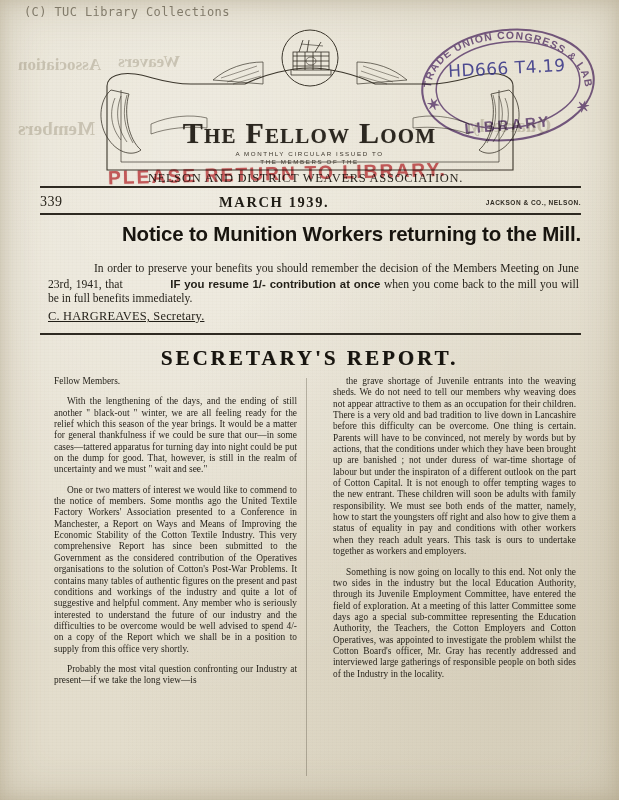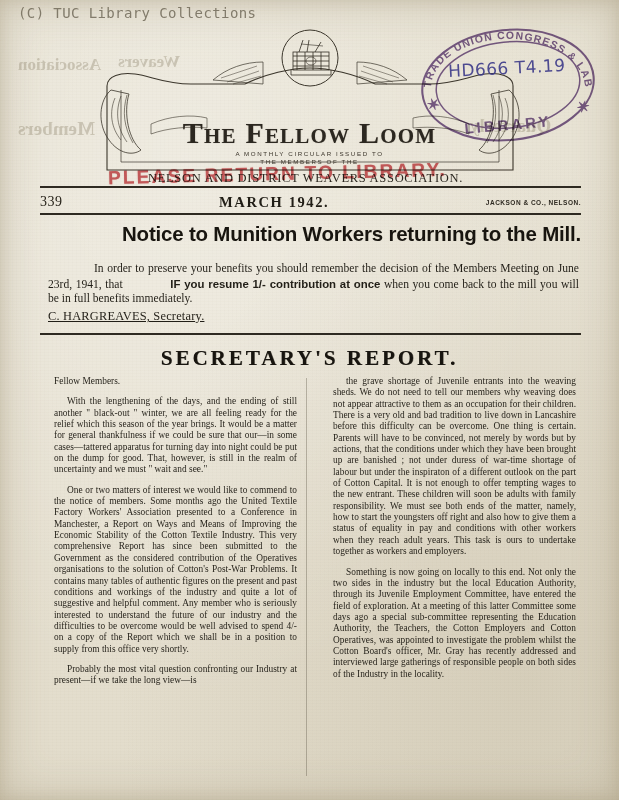--- a/index.html
+++ b/index.html
@@ -23,23 +23,23 @@
     background-image:
       repeating-linear-gradient(0deg, rgba(120,105,75,.055) 0px, rgba(120,105,75,.055) 1px, rgba(0,0,0,0) 1px, rgba(0,0,0,0) 3px),
       repeating-linear-gradient(90deg, rgba(120,105,75,.045) 0px, rgba(120,105,75,.045) 1px, rgba(0,0,0,0) 1px, rgba(0,0,0,0) 4px);
   }
   #edgeshade{
     position:absolute;inset:0;pointer-events:none;
     box-shadow:inset 0 0 46px rgba(120,100,65,.28), inset 0 0 14px rgba(140,120,85,.18);
   }
   
   #watermark{
-    position:absolute;left:18px;top:5px;
+    position:absolute;left:24px;top:5px;
     font-family:"DejaVu Sans Mono",monospace;
-    font-size:14px;letter-spacing:.4px;
+    font-size:12px;letter-spacing:.4px;
     color:#6d6655;opacity:.82;white-space:nowrap;
   }
   
   .ghost{
     position:absolute;pointer-events:none;
     transform:scaleX(-1);
     color:#8e8codd;
     color:rgba(120,108,84,.30);
     font-family:"Liberation Serif",serif;
     white-space:nowrap;
@@ -225,21 +225,21 @@
   <div id="shelfmark">HD666 T4.19</div>
 
   <div id="red-stamp">PLEASE RETURN TO LIBRARY.</div>
 
   <div class="rule" style="top:186px;height:2px;"></div>
   <div class="rule" style="top:213px;height:2px;"></div>
   <div class="rule" style="top:333px;height:2px;"></div>
 
   <div id="issue">
     <div id="issue-no">339</div>
-    <div id="issue-date">MARCH 1942.</div>
+    <div id="issue-date">MARCH 1939.</div>
     <div id="issue-printer">JACKSON &amp; CO., NELSON.</div>
   </div>
 
   <div id="headline">Notice to Munition Workers returning to the Mill.</div>
 
   <div id="notice">
     <span>In order to preserve your benefits you should remember the decision of the Members Meeting on June 23rd, 1941, that </span><b>IF you resume 1/- contribution at once</b><span> when you come back to the mill you will be in full benefits immediately.</span>
   </div>
   <div id="sig">C. HARGREAVES, Secretary.</div>
 

